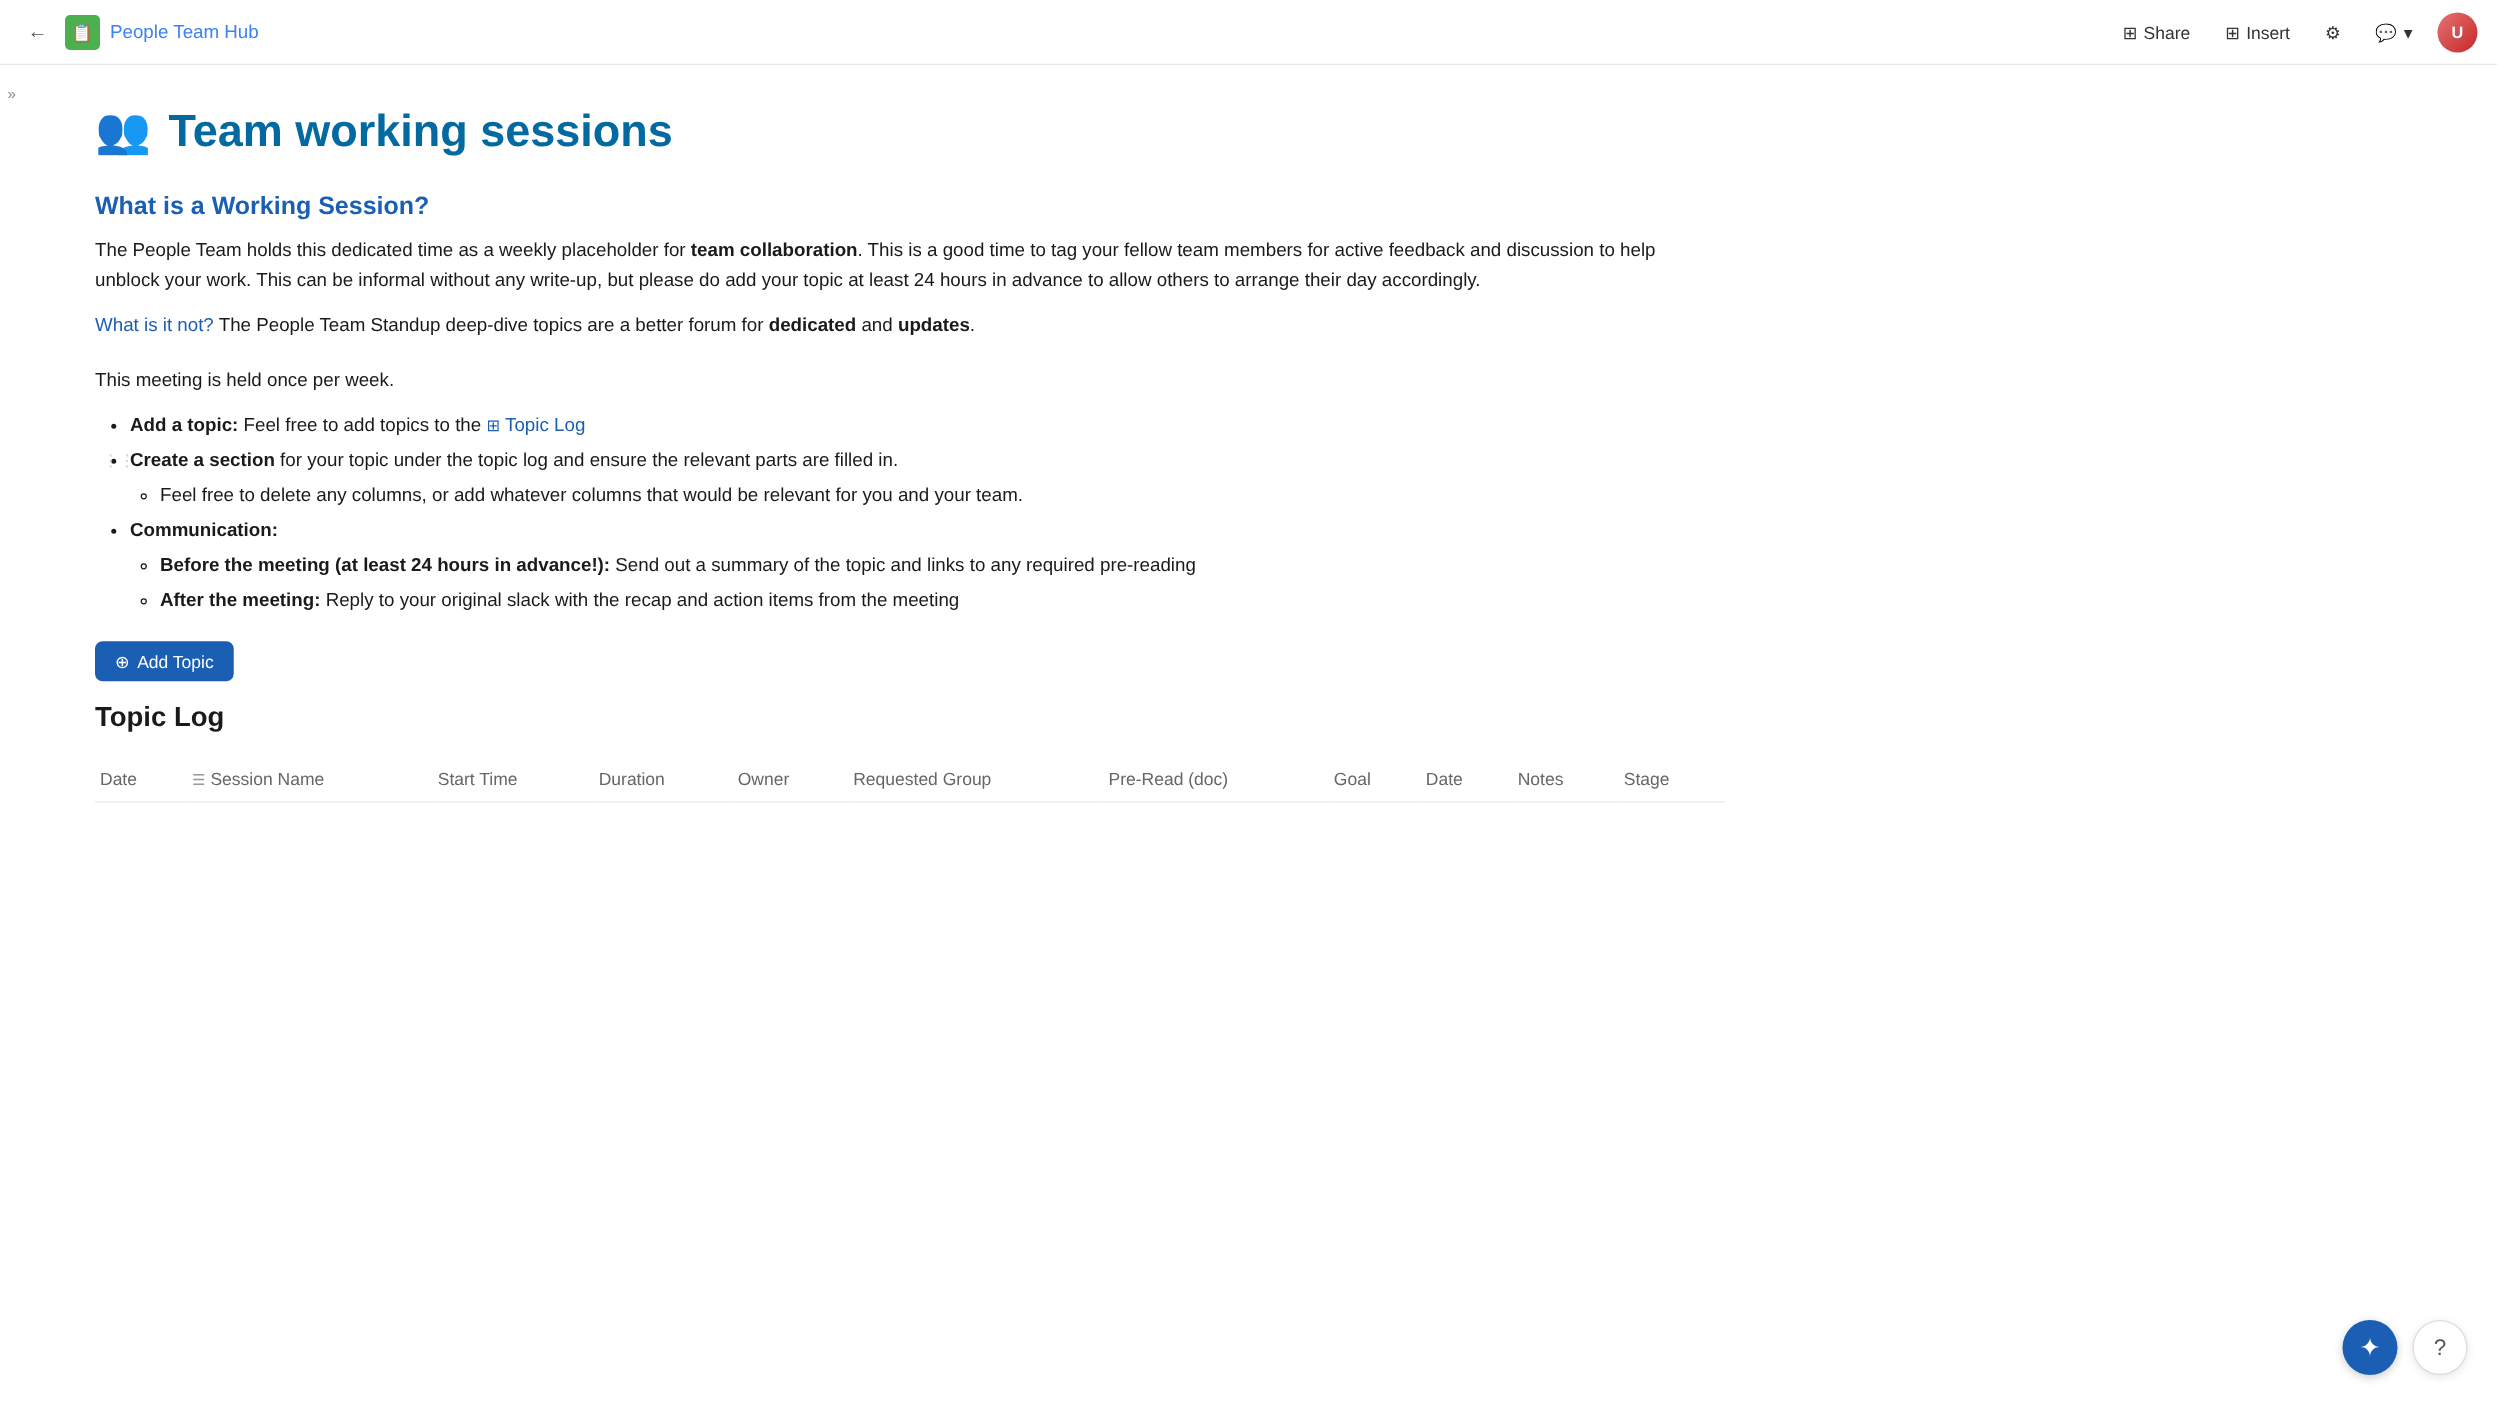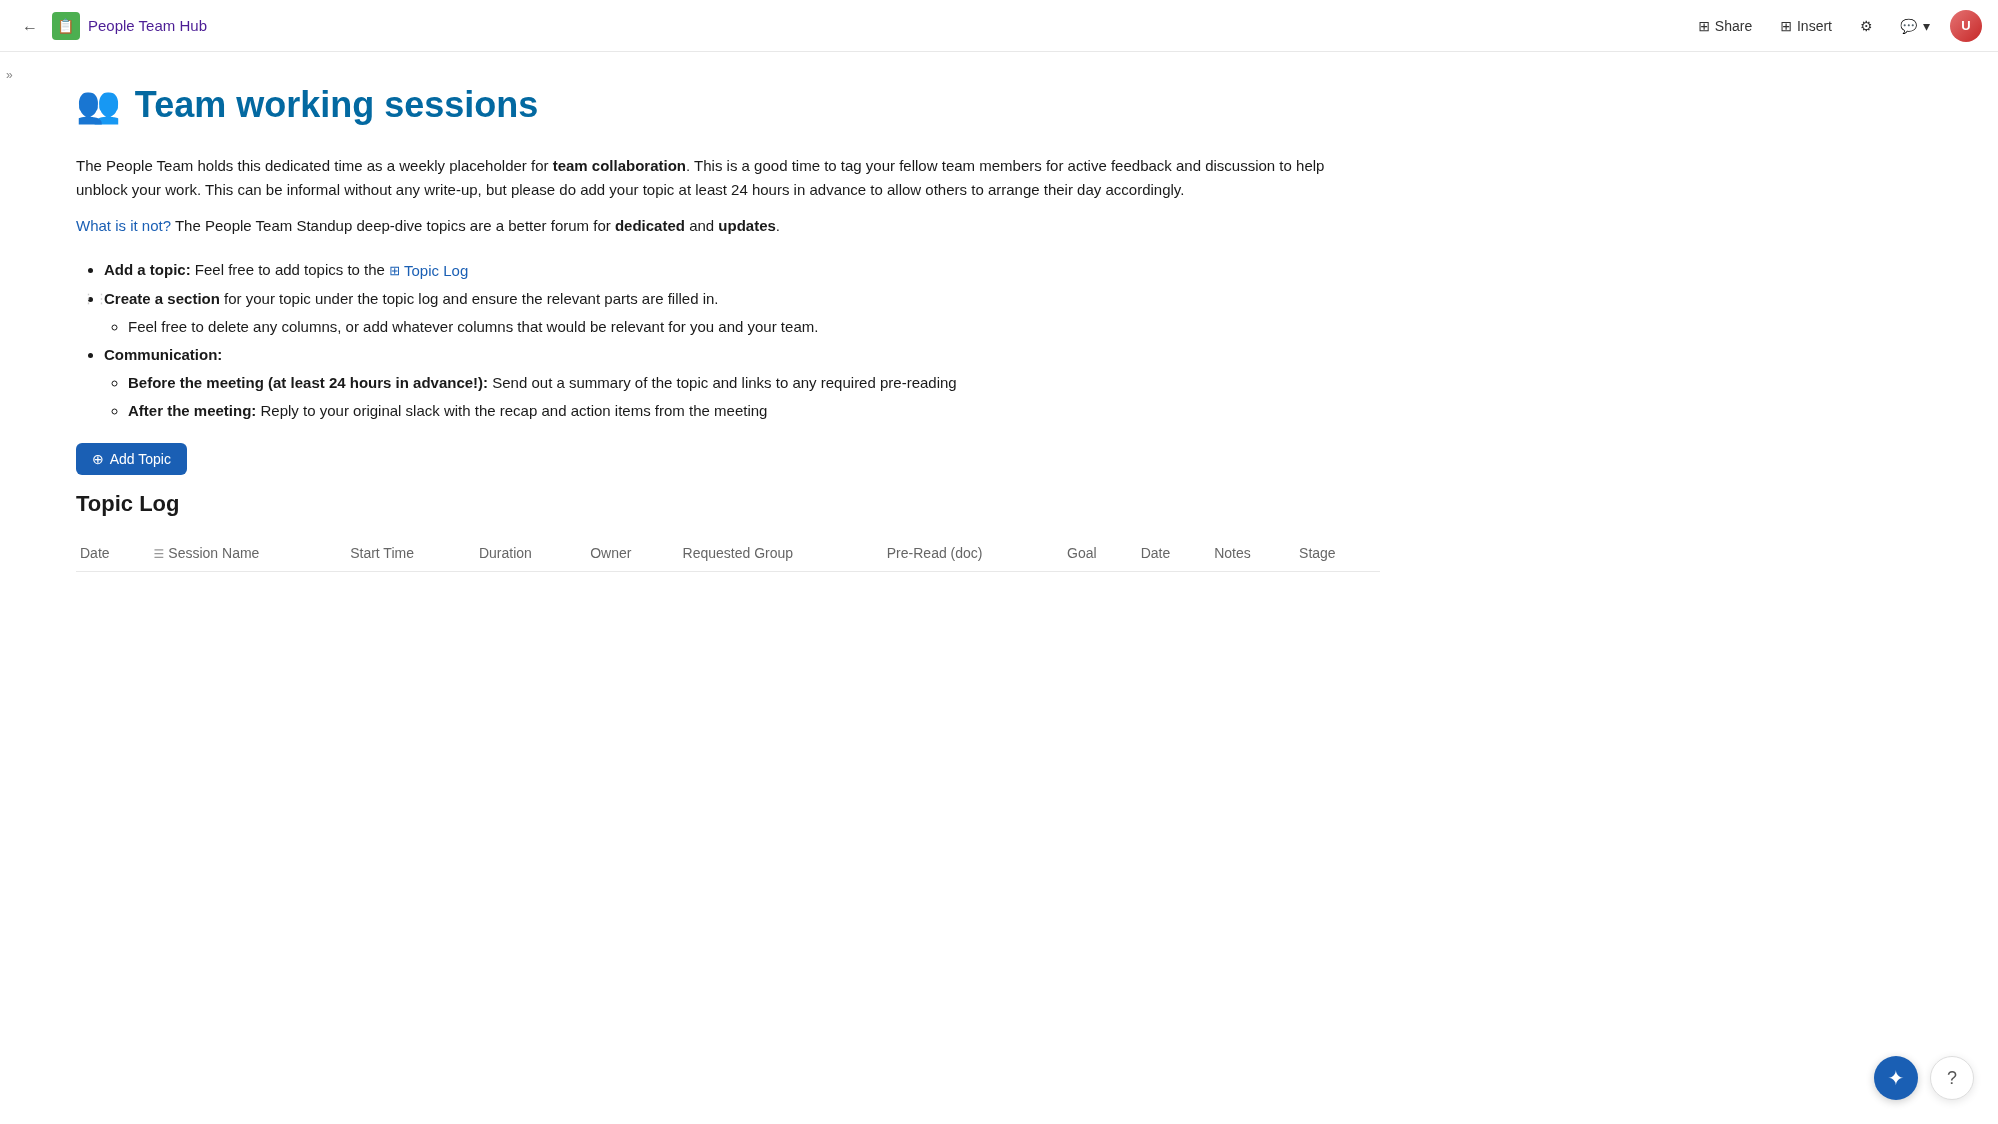--- a/index.html
+++ b/index.html
@@ -38,21 +38,21 @@
     .app-icon {
       width: 28px; height: 28px;
       background: #4caf50;
       border-radius: 4px;
       display: flex; align-items: center; justify-content: center;
       font-size: 14px;
     }
     .app-title {
       font-size: 15px;
       font-weight: 500;
-      color: #4c1d95;
+      color: #3b82f6;
     }
     .topnav-right {
       display: flex;
       align-items: center;
       gap: 12px;
     }
     .nav-btn {
       display: flex; align-items: center; gap: 5px;
       font-size: 14px;
       color: #333;
@@ -283,34 +283,36 @@
 <main class="content">
 
   
   <div class="page-title-row">
     <span class="page-emoji">👥</span>
     <h1 class="page-title">Team working sessions</h1>
   </div>
 
   
   <div class="section-gap">
+    <h2 class="section-heading">What is a Working Session?</h2>
 
     <p class="body-text">
       <span>The People Team holds this dedicated time as a weekly placeholder for </span><span class="text-bold">team collaboration</span><span>. This is a good time to tag your fellow team members for active feedback and discussion to help unblock your work. This can be informal without any write-up, but please do add your topic at least 24 hours in advance to allow others to arrange their day accordingly.</span>
     </p>
 
 
     <p class="body-text">
       <a class="link-blue">What is it not?</a><span> The People Team Standup deep-dive topics are a better forum for </span><span class="text-bold">dedicated</span><span> and </span><span class="text-bold">updates</span><span>.</span>
     </p>
   </div>
 
   
   <div class="section-gap">
 
+    <p class="body-text">This meeting is held once per week.</p>
 
     <ul class="bullet-list">
       <li>
         <span class="text-bold">Add a topic:</span><span> Feel free to add topics to the </span><a class="inline-link">
             <span class="inline-link-icon">⊞</span>
             <span>Topic Log</span>
           </a>
       </li>
       <li style="position:relative;">
         <span style="position:absolute;left:-22px;top:2px;color:#ccc;font-size:13px;cursor:grab;">⋮⋮</span>

